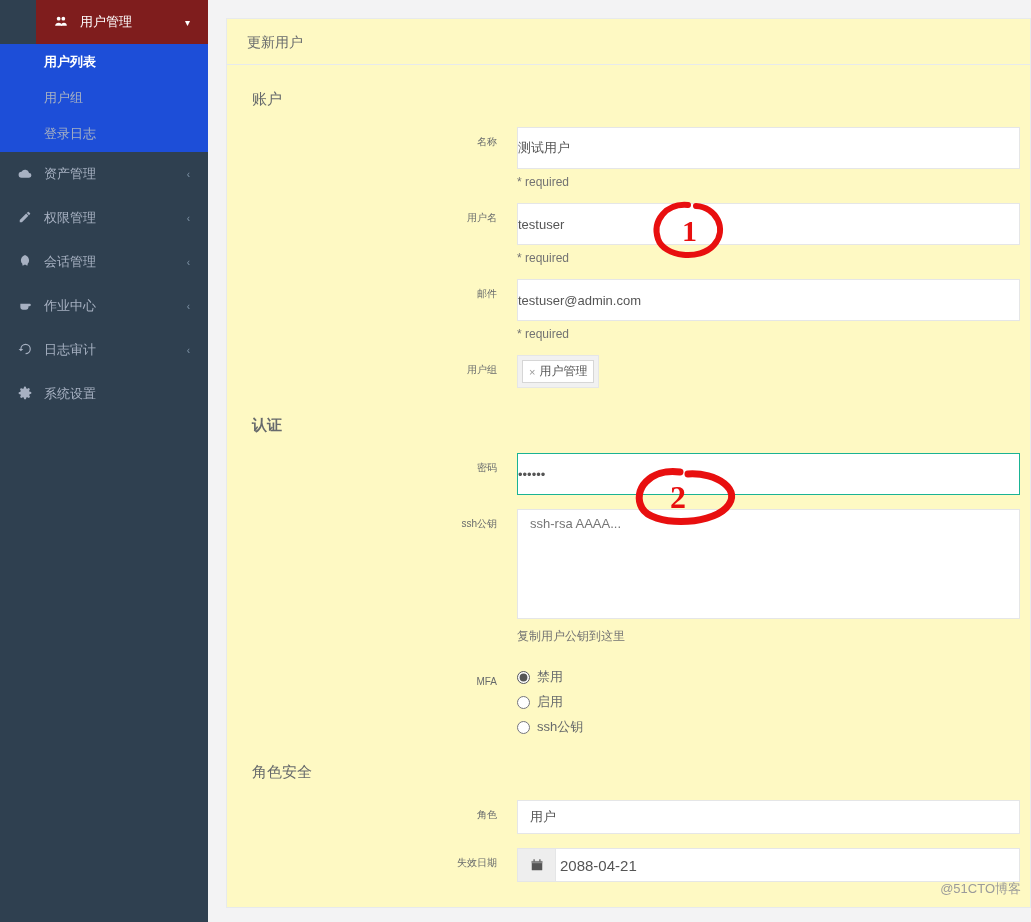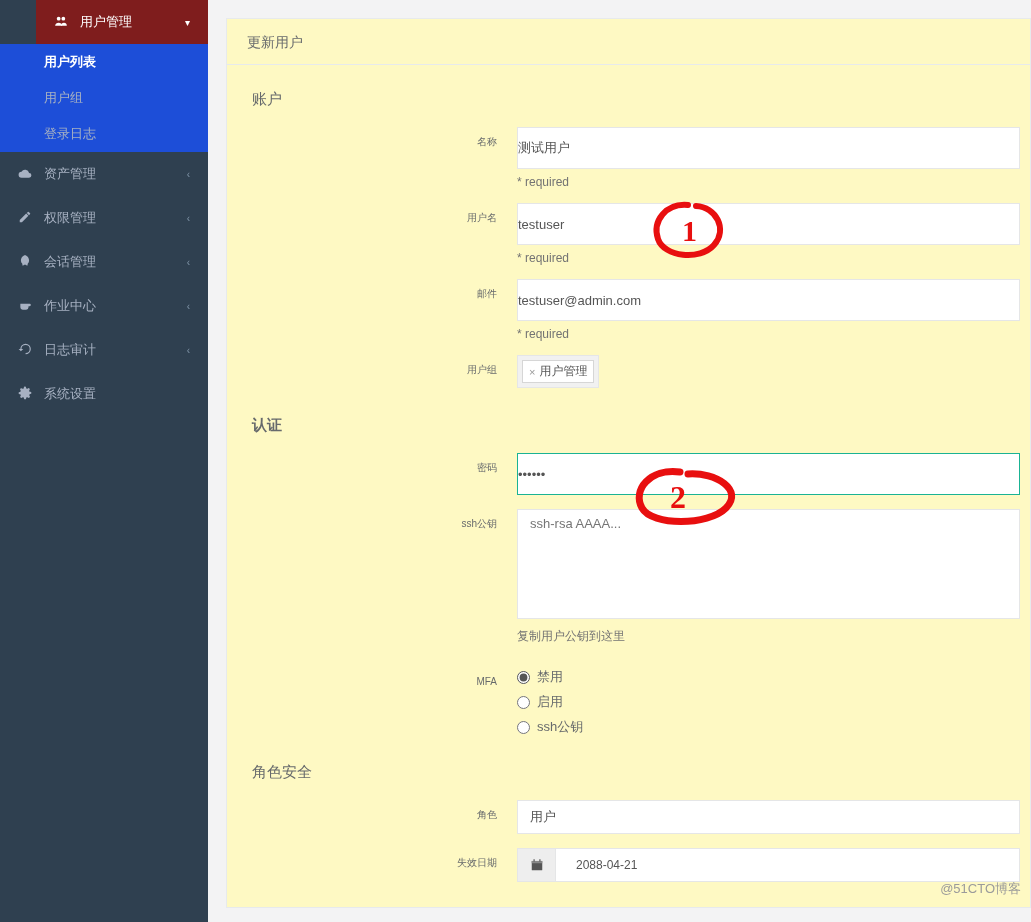--- a/index.html
+++ b/index.html
@@ -36,21 +36,21 @@
     
     .tag-box { display:inline-flex; align-items:center; background:#f1f1f1; border:1px solid #e5e6e7; padding:4px; }
     .tag { display:inline-flex; align-items:center; background:#fff; border:1px solid #d6d6d6; padding:2px 6px; font-size:12px; color:#555;}
     .tag .x { margin-right:4px; color:#999; font-size:11px; cursor:pointer;}
     
     .radio-row { display:flex; align-items:center; margin-bottom:7px; color:#676a6c; font-size:13px;}
     .radio-row input[type=radio]{ margin-right:7px; accent-color:#555;}
     
     .date-wrap { display:flex; align-items:center; border:1px solid #e5e6e7; height:34px;}
     .date-icon { width:38px; display:flex; align-items:center; justify-content:center; background:#eee; border-right:1px solid #e5e6e7; height:100%; color:#555;}
-    .date-input { flex:1; border:none; padding:6px 20px; font-size:12px; color:#555; height:100%;}
+    .date-input { flex:1; border:none; padding:6px 4px; font-size:15px; color:#555; height:100%;}
     
     .select-wrap { position:relative; }
     .select-input { width:100%; height:34px; padding:6px 12px; border:1px solid #e5e6e7; background:#fff; color:#555; font-size:13px; appearance:none;}
     
     
     .anno { position:absolute; pointer-events:none; z-index:50;}
     .anno svg { overflow:visible; }
     
     .watermark { position:absolute; right:10px; bottom:24px; color:#9b9b9b; font-size:13px;}
   </style>

